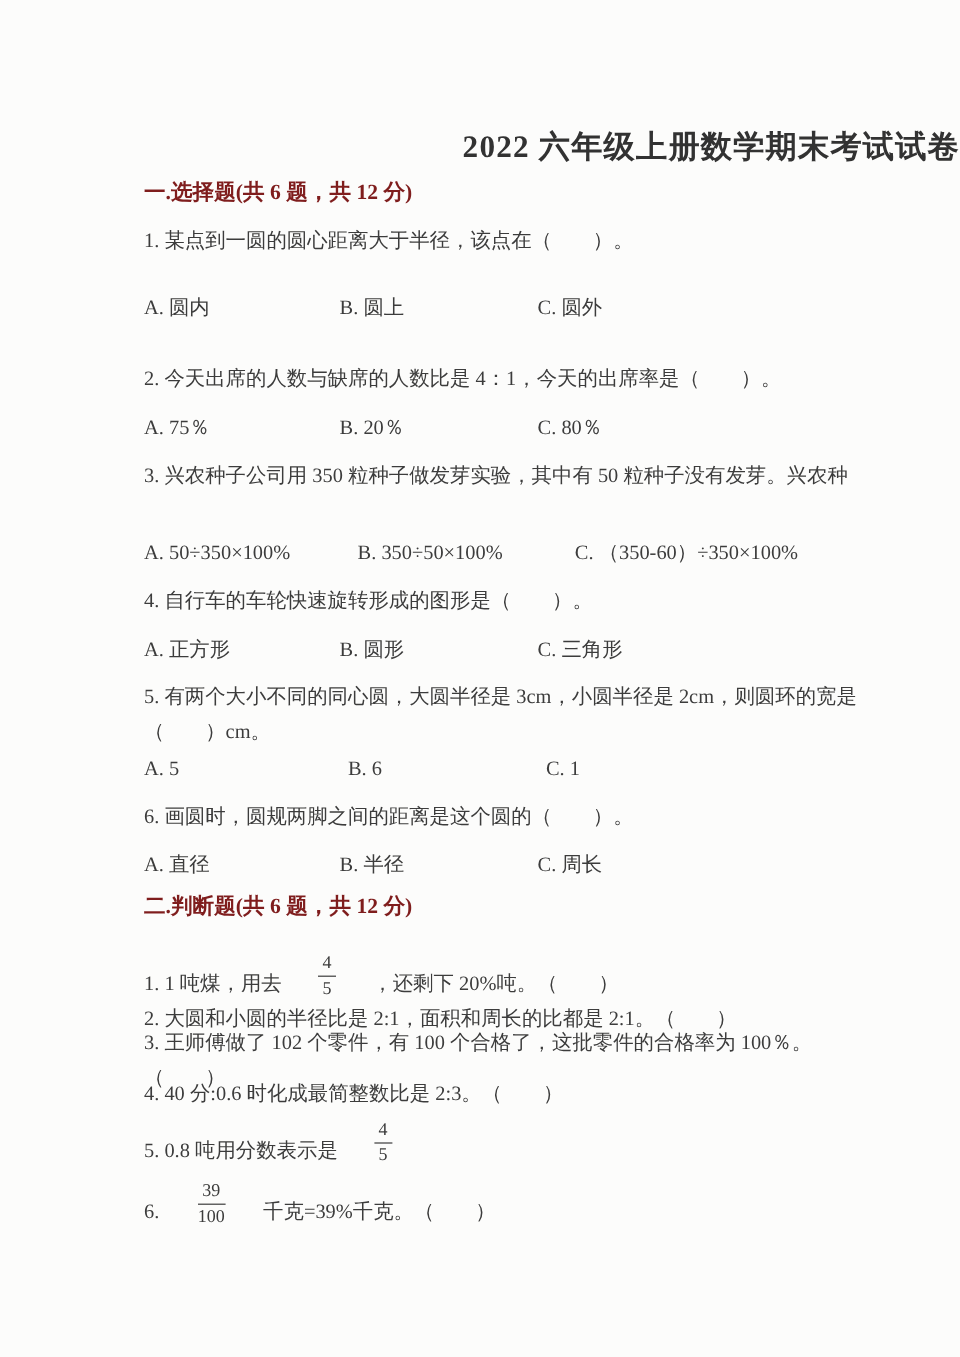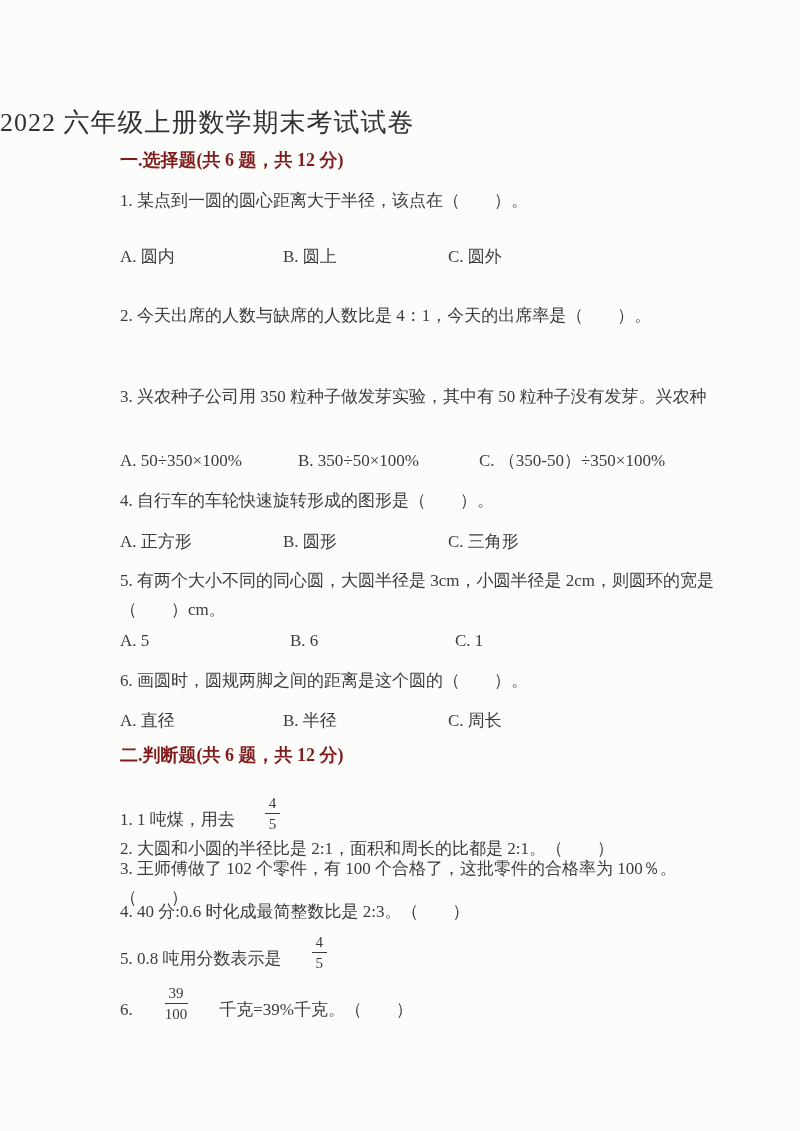--- a/index.html
+++ b/index.html
@@ -11,23 +11,23 @@
       background: #fcfcfb;
       font-family: "Liberation Serif", "DejaVu Serif", serif;
       color: #3c3c3c;
       overflow: hidden;
     }
     .title {
       position: absolute;
       top: 88px;
       left: 0;
       width: 100%;
-      text-align: left;
+      text-align: right;
       font-size: 26px;
-      font-weight: normal;
+      font-weight: bold;
       color: #323232;
       letter-spacing: 1px;
     }
     .blk {
       position: absolute;
       left: 120px;
       width: 600px;
       font-size: 17px;
       line-height: 29px;
     }
@@ -72,28 +72,33 @@
   <div class="blk heading" style="top:146px">一.选择题(共 6 题，共 12 分)</div>
 
   <div class="blk" style="top:186px">1. 某点到一圆的圆心距离大于半径，该点在（　　）。</div>
   <div class="blk opts" style="top:242px">
     <span class="opt" style="left:0">A. 圆内</span>
     <span class="opt" style="left:163px">B. 圆上</span>
     <span class="opt" style="left:328px">C. 圆外</span>
   </div>
 
   <div class="blk" style="top:301px">2. 今天出席的人数与缺席的人数比是 4：1，今天的出席率是（　　）。</div>
+  <div class="blk opts" style="top:342px">
+    <span class="opt" style="left:0">A. 75％</span>
+    <span class="opt" style="left:163px">B. 20％</span>
+    <span class="opt" style="left:328px">C. 80％</span>
+  </div>
 
   <div class="blk" style="top:382px">
     <div>3. 兴农种子公司用 350 粒种子做发芽实验，其中有 50 粒种子没有发芽。兴农种</div>
   </div>
   <div class="blk opts" style="top:446px">
     <span class="opt" style="left:0">A. 50÷350×100%</span>
     <span class="opt" style="left:178px">B. 350÷50×100%</span>
-    <span class="opt" style="left:359px">C. （350-50）÷350×100%</span>
+    <span class="opt" style="left:359px">C. （350-60）÷350×100%</span>
   </div>
 
   <div class="blk" style="top:486px">4. 自行车的车轮快速旋转形成的图形是（　　）。</div>
   <div class="blk opts" style="top:527px">
     <span class="opt" style="left:0">A. 正方形</span>
     <span class="opt" style="left:163px">B. 圆形</span>
     <span class="opt" style="left:328px">C. 三角形</span>
   </div>
 
   <div class="blk" style="top:566px">
@@ -114,20 +119,21 @@
   </div>
 
   <div class="blk heading" style="top:741px">二.判断题(共 6 题，共 12 分)</div>
 
   <div class="blk frac-row" style="top:786px;height:48px">
     <span>1. 1 吨煤，用去</span>
     <span class="frac">
       <span class="num">4</span>
       <span class="den">5</span>
     </span>
+    <span>，还剩下 20%吨。（　　）</span>
   </div>
 
   <div class="blk" style="top:834px">2. 大圆和小圆的半径比是 2:1，面积和周长的比都是 2:1。（　　）</div>
 
   <div class="blk" style="top:854px">
     <div>3. 王师傅做了 102 个零件，有 100 个合格了，这批零件的合格率为 100％。</div>
     <div>（　　）</div>
   </div>
 
   <div class="blk" style="top:897px">4. 40 分:0.6 时化成最简整数比是 2:3。（　　）</div>

